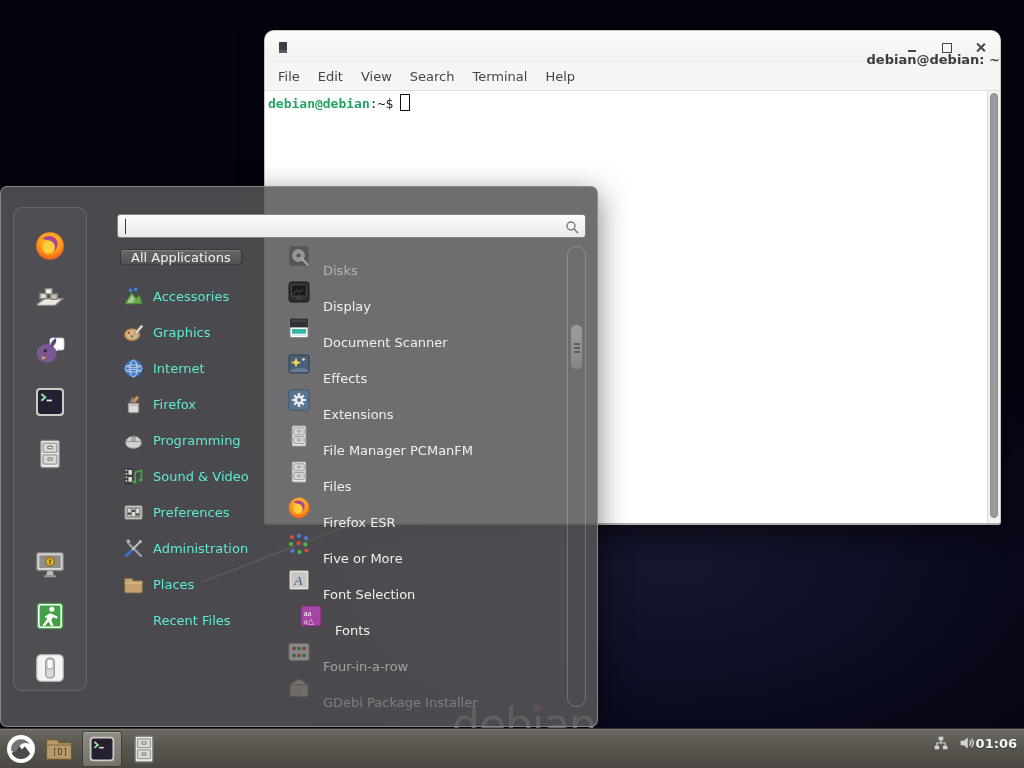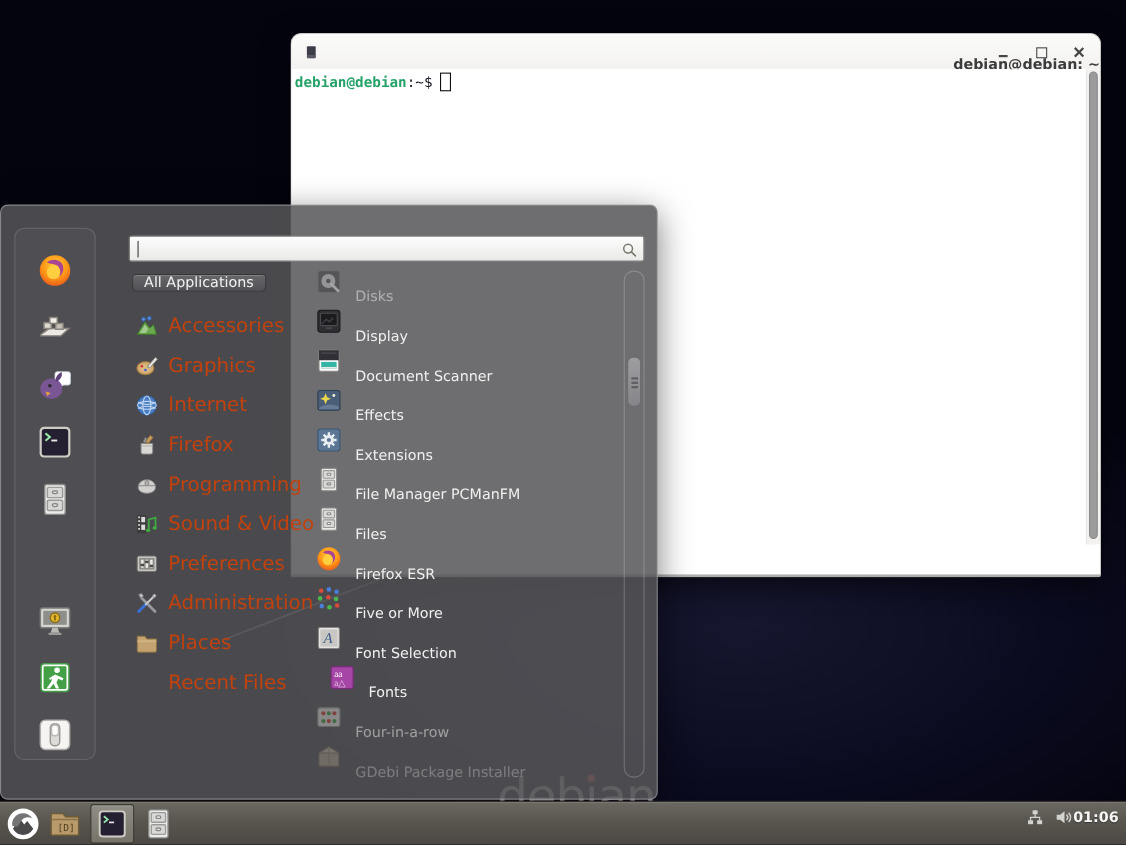--- a/index.html
+++ b/index.html
@@ -67,21 +67,21 @@
   .search-icon { position:absolute; right:5px; top:4px; width:16px; height:16px; }
   .all-apps-btn { position:absolute; left:119px; top:62px; width:122px; height:16px;
     border-radius:4px; border:1px solid rgba(30,30,30,0.55);
     background:linear-gradient(rgba(255,255,255,0.16),rgba(255,255,255,0.05));
     box-shadow:inset 0 1px 0 rgba(255,255,255,0.18);
     color:#f2f2f2; font-size:13px; display:flex; align-items:center; padding-left:10px; cursor:pointer; }
   .cat-list { position:absolute; left:119px; top:91px; width:162px; }
   .cat-row { height:36px; display:flex; align-items:center; gap:9px; cursor:pointer; padding-left:3px; }
   .cat-row .icon { width:21px; height:21px; flex:0 0 21px; }
   .icon-spacer { width:21px; flex:0 0 21px; }
-  .cat-label { font-size:18px; color:#c2410c; white-space:nowrap; }
+  .cat-label { font-size:13px; color:#5eead4; white-space:nowrap; }
   .app-list { position:absolute; left:282px; top:51px; width:278px; }
   .app-row { height:36px; display:flex; align-items:center; gap:12px; cursor:pointer; padding-left:4px; }
   .app-row .icon { width:24px; height:24px; flex:0 0 24px; }
   .app-label { font-size:13px; color:#f0f0f0; white-space:nowrap;margin-top:28px; }
   .app-row.dim { opacity:0.5; }
   .app-row.dim2 { opacity:0.3; }
   .menu-scrollbar { position:absolute; left:566px; top:59px; width:19px; height:461px;
     border:1px solid rgba(215,215,220,0.28); border-radius:9px; }
   .menu-scroll-thumb { position:absolute; left:2px; top:77px; width:13px; height:46px;
     background:linear-gradient(#9d9da0,#86868a); border:1px solid #6e6e72; border-radius:6px; cursor:grab; }
@@ -122,20 +122,28 @@
 <div class="terminal-window">
   <div class="titlebar">
     <span class="titlebar-icon"></span>
     <span class="window-title">debian@debian: ~</span>
     <span class="window-controls">
       <span class="wc wc-min"></span>
       <span class="wc wc-max"></span>
       <span class="wc wc-close"></span>
     </span>
   </div>
+  <div class="menubar">
+      <span class="menubar-item">File</span>
+      <span class="menubar-item">Edit</span>
+      <span class="menubar-item">View</span>
+      <span class="menubar-item">Search</span>
+      <span class="menubar-item">Terminal</span>
+      <span class="menubar-item">Help</span>
+    </div>
   <div class="term-body">
     <span class="prompt-user">debian@debian</span><span class="prompt-suffix">:~$</span><span class="term-cursor"></span>
     <div class="term-scrollbar">
       <div class="term-scroll-thumb"></div>
     </div>
   </div>
 </div>
 
 <div class="app-menu">
   <div class="favorites">

